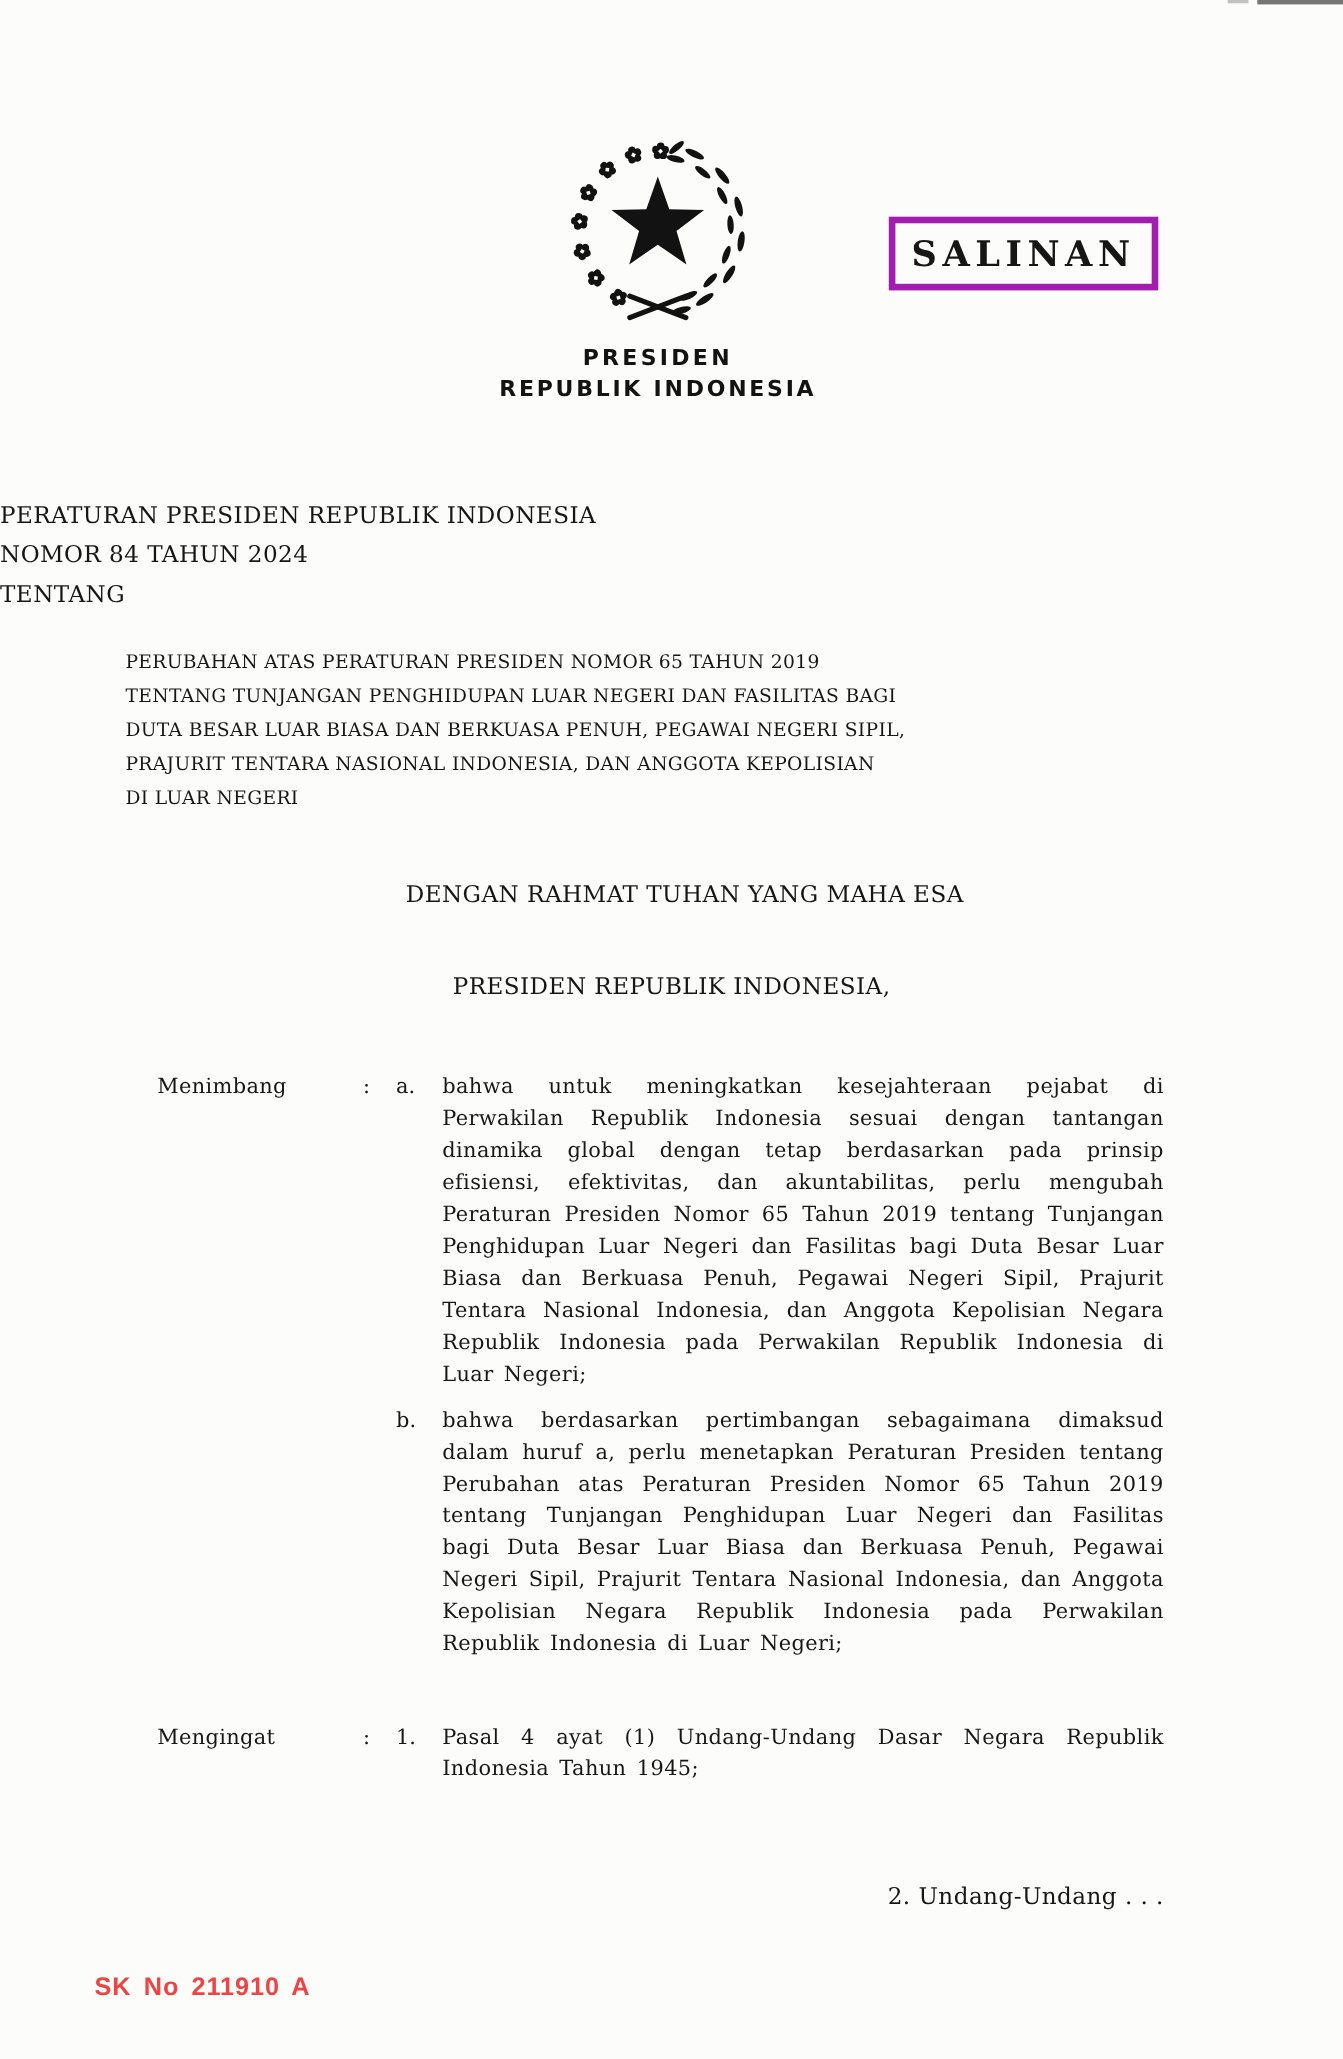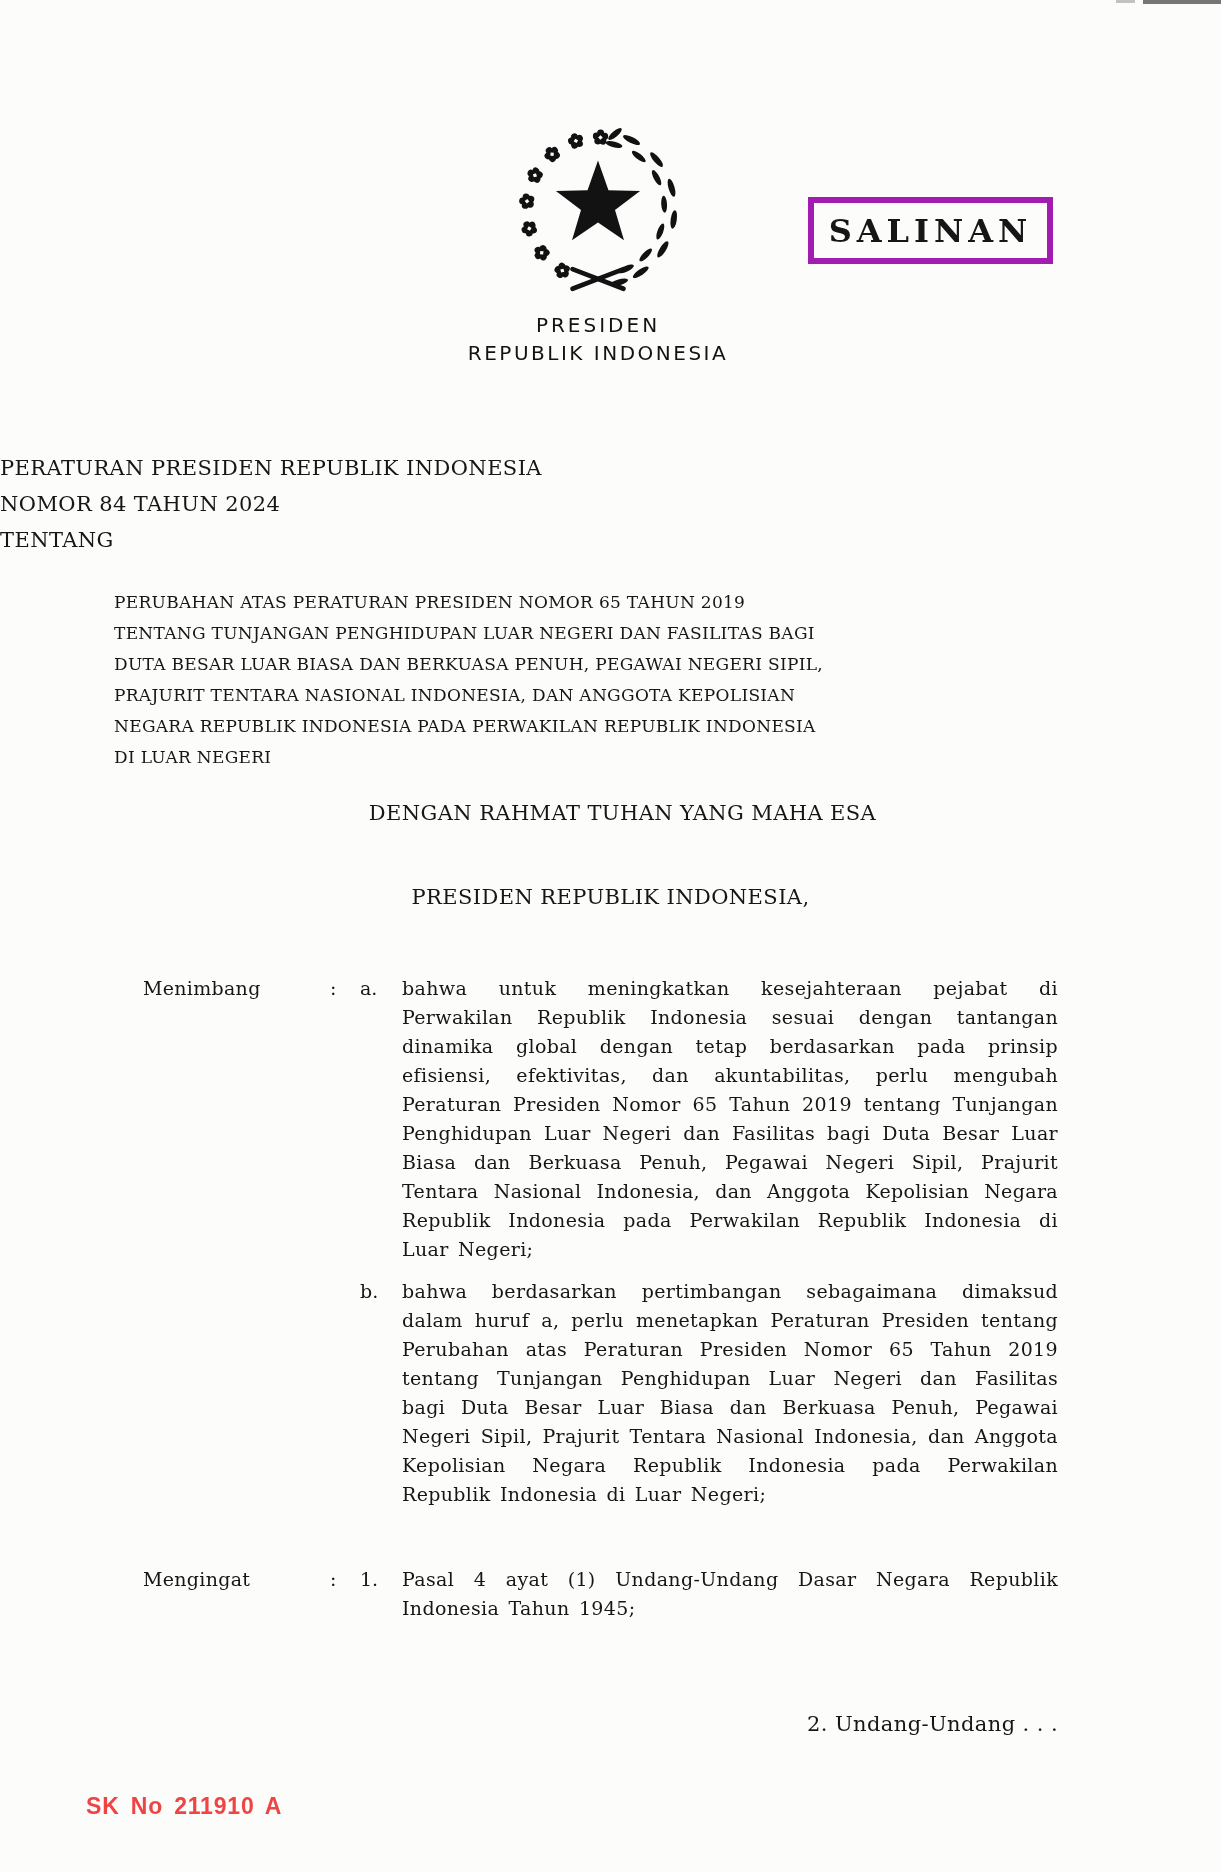--- a/index.html
+++ b/index.html
@@ -14,21 +14,21 @@
   }
   
   .artifact-a { position:absolute; top:0; left:1143px; width:78px; height:4px; background:#767676; }
   .artifact-b { position:absolute; top:0; left:1116px; width:19px; height:3px; background:#c2c2c2; }
 
   
   .letterhead { position:absolute; top:126px; left:0; width:1196px; text-align:center; }
   .emblem { display:block; margin:0 auto; }
   .lh-line1, .lh-line2 {
     font-family:"DejaVu Sans", sans-serif;
-    font-weight:normal; font-size:20px; letter-spacing:3px; color:#131313;
+    font-weight:bold; font-size:20px; letter-spacing:3px; color:#131313;
   }
   .lh-line1 { margin-top:12px; }
   .lh-line2 { margin-top:4px; letter-spacing:2.5px; }
 
   
   .stamp {
     position:absolute; left:808px; top:197px;
     width:233px; height:55px;
     border:6px solid #a21caf;
     display:flex; align-items:center; justify-content:center;
@@ -129,21 +129,20 @@
     <div>PERATURAN PRESIDEN REPUBLIK INDONESIA</div>
     <div>NOMOR 84 TAHUN 2024</div>
     <div>TENTANG</div>
   </div>
 
   <div class="subject">
     <div>PERUBAHAN ATAS PERATURAN PRESIDEN NOMOR 65 TAHUN 2019</div>
     <div>TENTANG TUNJANGAN PENGHIDUPAN LUAR NEGERI DAN FASILITAS BAGI</div>
     <div>DUTA BESAR LUAR BIASA DAN BERKUASA PENUH, PEGAWAI NEGERI SIPIL,</div>
     <div>PRAJURIT TENTARA NASIONAL INDONESIA, DAN ANGGOTA KEPOLISIAN</div>
-    <div>NEGARA REPUBLIK INDONESIA PADA PERWAKILAN REPUBLIK INDONESIA</div>
     <div>DI LUAR NEGERI</div>
   </div>
 
   <div class="invocation">DENGAN RAHMAT TUHAN YANG MAHA ESA</div>
   <div class="authority">PRESIDEN REPUBLIK INDONESIA,</div>
 
   <div class="clauses">
 
     <div class="clause-row">
       <span class="clause-label">Menimbang</span>

